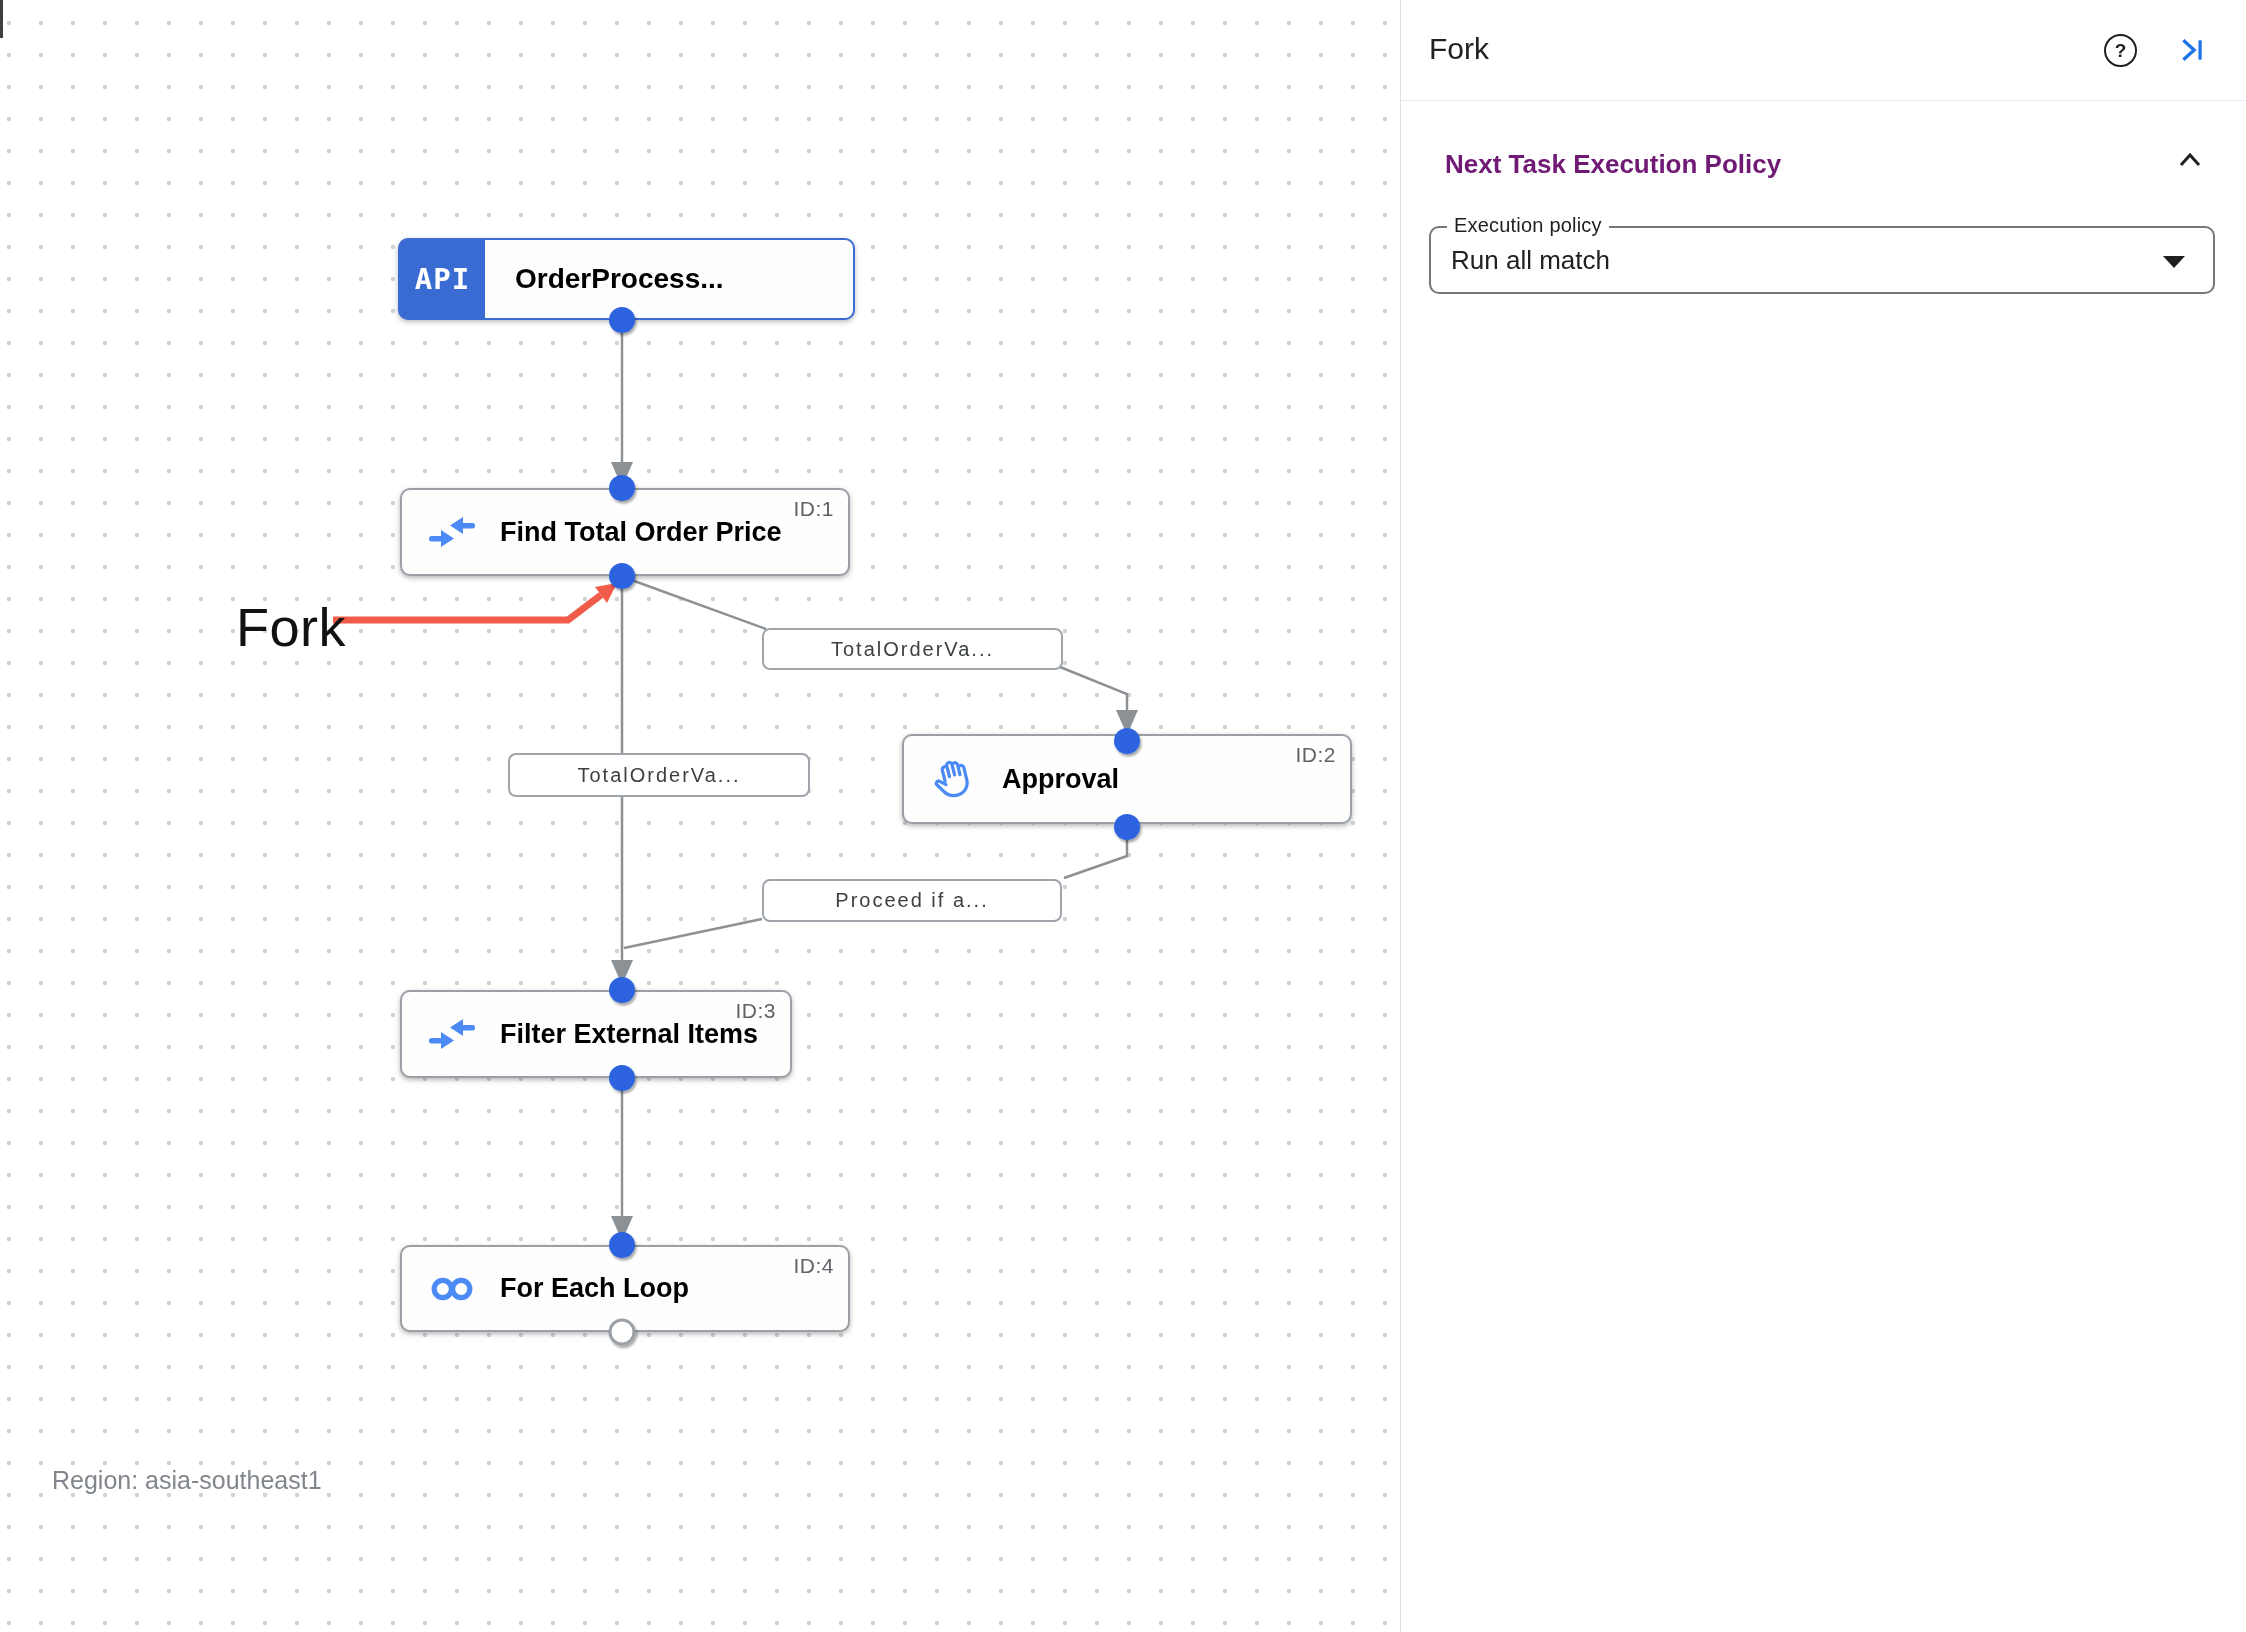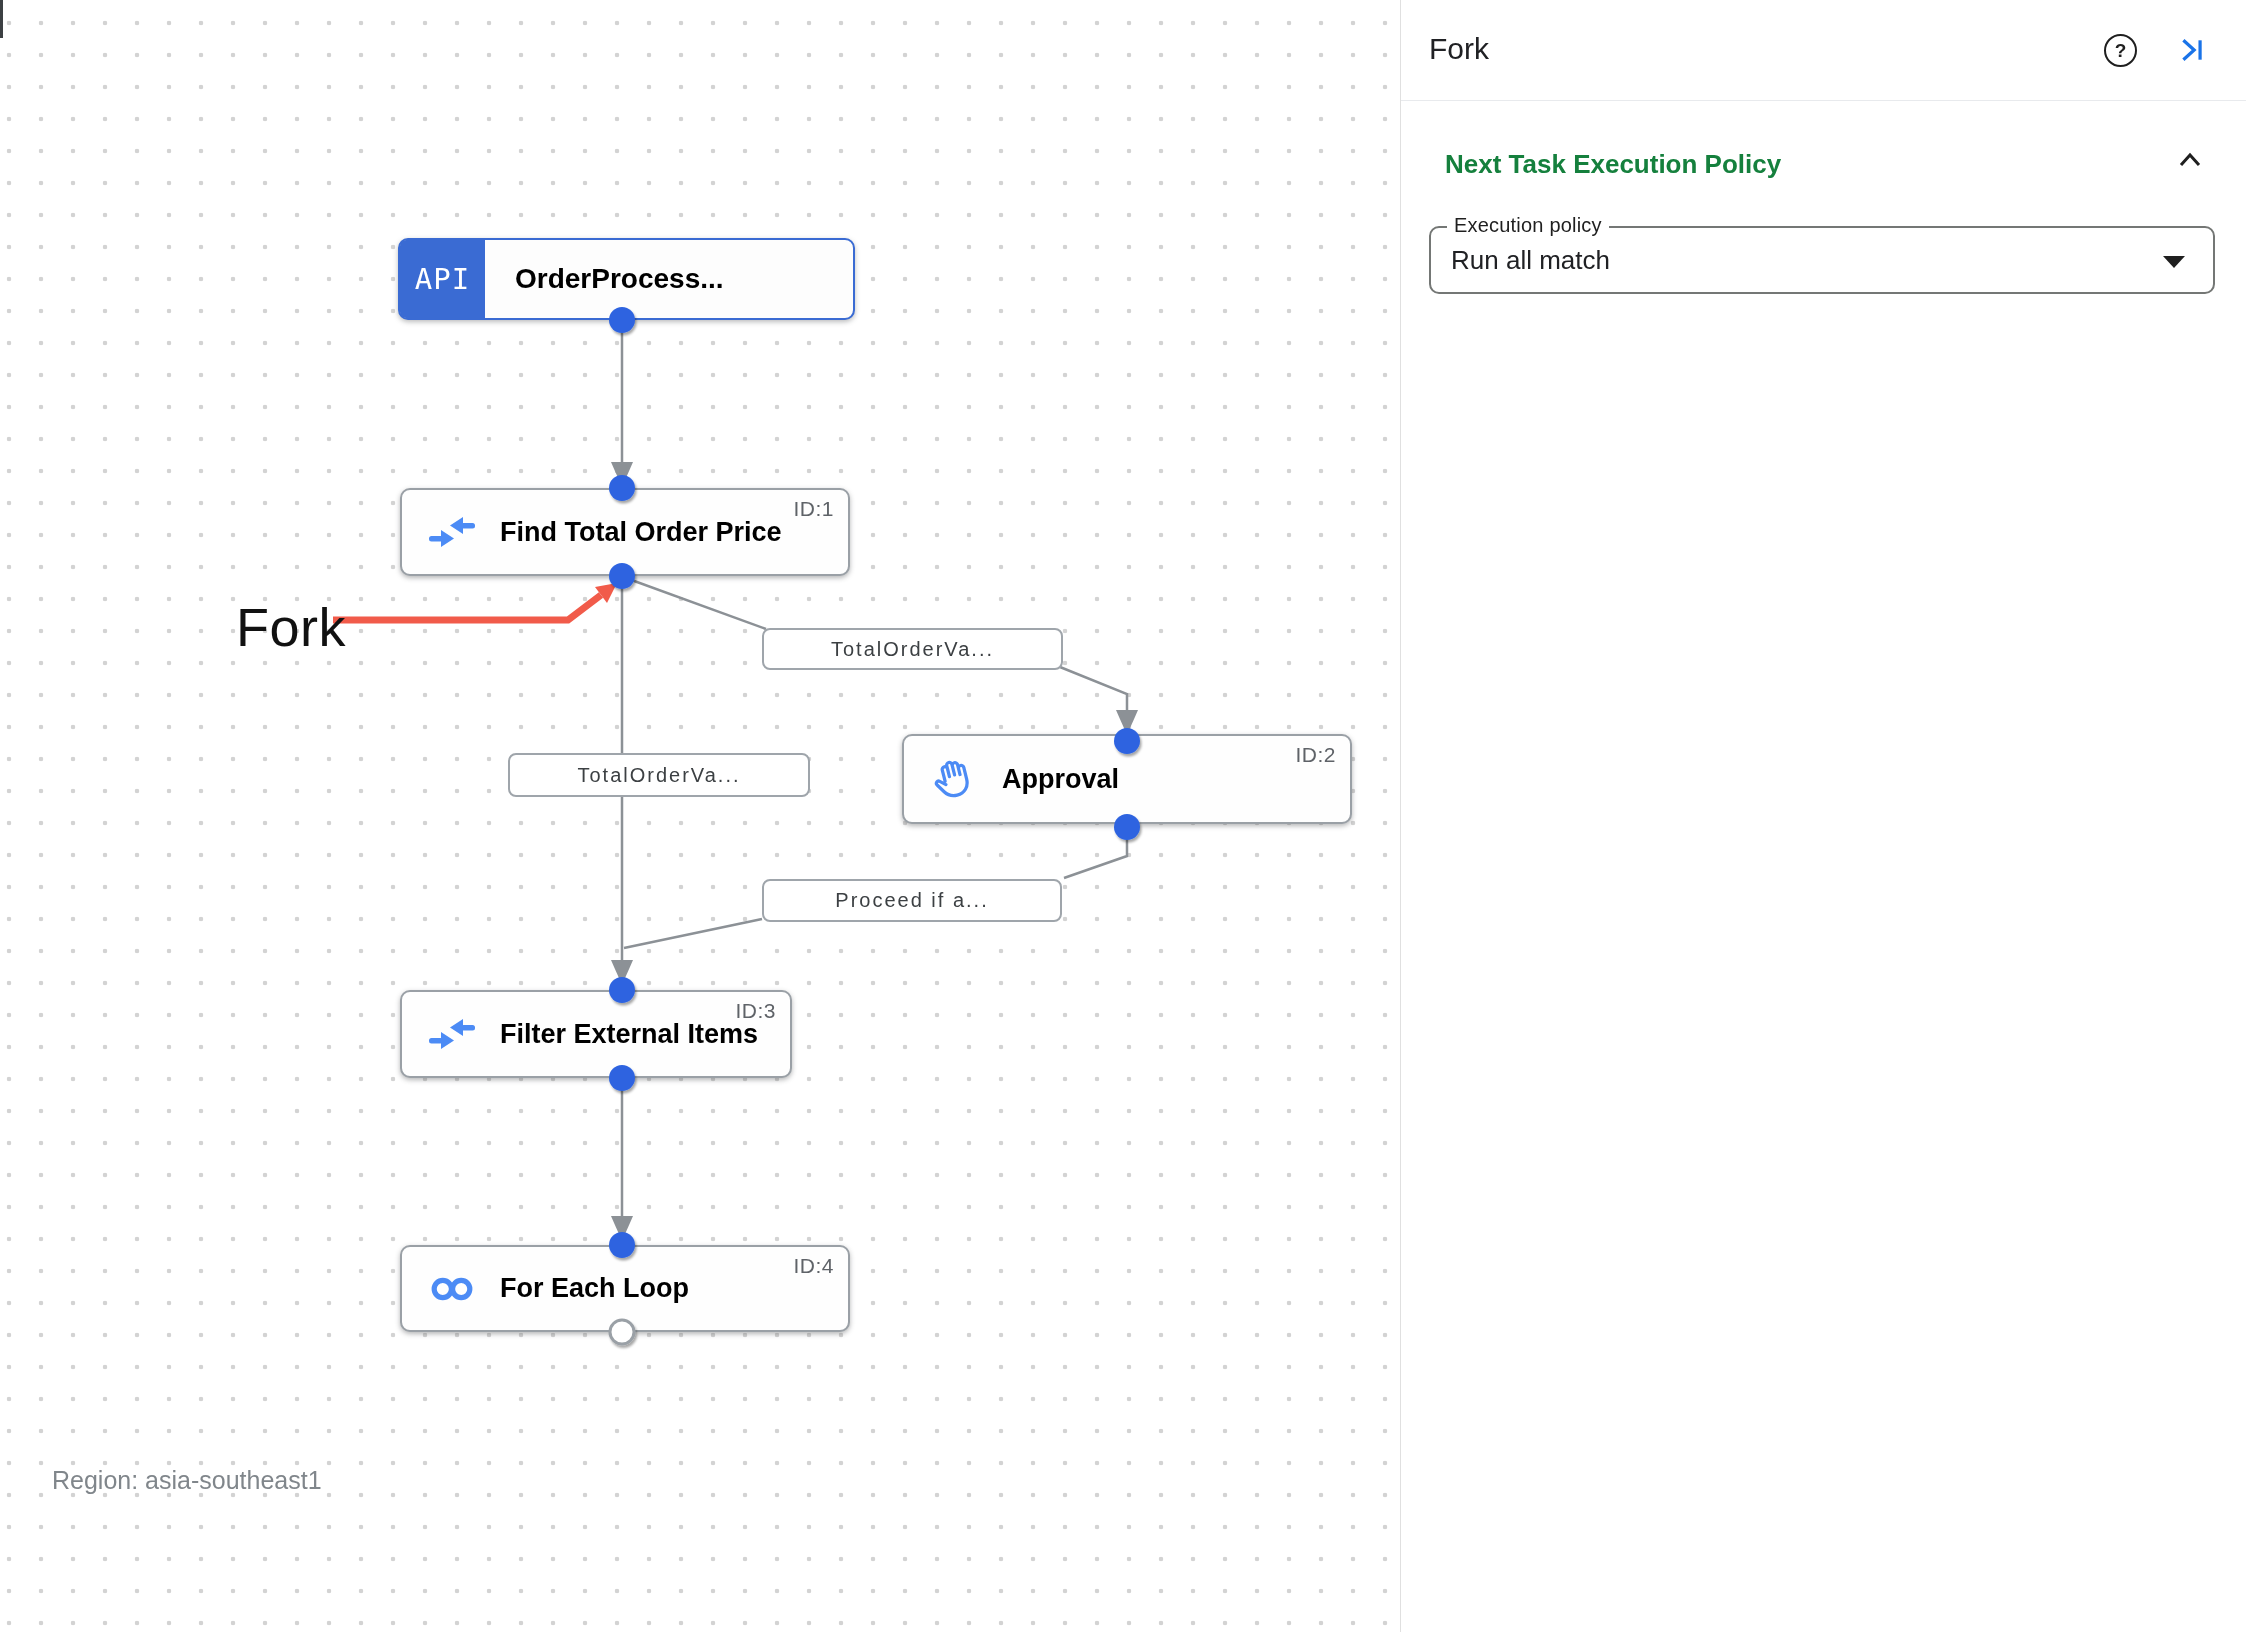--- a/index.html
+++ b/index.html
@@ -31,21 +31,21 @@
   .node-label{margin-left:24px;font-weight:700;font-size:27px;color:#000000;white-space:nowrap;}
 
   .trigger{
     position:absolute;left:398px;top:238px;width:457px;height:82px;display:flex;
     background:#fdfdfd;border:2.5px solid #3a6bd3;border-radius:10px;box-sizing:border-box;
     box-shadow:0 2px 5px rgba(60,64,67,.35);z-index:3;
   }
   .api-block{
     width:85px;height:100%;background:#3a6bd3;border-radius:6px 0 0 6px;
     display:flex;align-items:center;justify-content:center;color:#fff;
-    font-family:"DejaVu Sans Mono",monospace;font-weight:400;font-size:29px;letter-spacing:1px;
+    font-family:"DejaVu Sans Mono",monospace;font-weight:700;font-size:29px;letter-spacing:1px;
   }
   .trigger .node-label{margin-left:30px;font-size:28px;display:flex;align-items:center;}
 
   .edge-label{
     position:absolute;background:#ffffff;border:2px solid #9fa5ab;border-radius:8px;
     display:flex;align-items:center;justify-content:center;box-sizing:border-box;
     font-size:20px;color:#3c4043;letter-spacing:2px;z-index:4;white-space:nowrap;
   }
   .fork-annotation{position:absolute;left:236px;top:596px;font-size:54px;color:#111;z-index:5;letter-spacing:.5px;}
   .region-label{position:absolute;left:52px;top:1466px;font-size:25px;color:#80868b;z-index:3;}
@@ -57,21 +57,21 @@
   }
   .panel-header{position:relative;height:100px;border-bottom:1px solid #e8eaed;}
   .panel-title{position:absolute;left:28px;top:32px;font-size:30px;color:#202124;}
   .help-btn{
     position:absolute;left:703px;top:34px;width:33px;height:33px;border:2.5px solid #1f1f1f;
     border-radius:50%;box-sizing:border-box;display:flex;align-items:center;justify-content:center;
     font-size:19px;font-weight:700;color:#1f1f1f;cursor:pointer;
   }
   .collapse-btn{position:absolute;left:777px;top:36px;width:28px;height:28px;cursor:pointer;}
   .section-header{position:relative;height:80px;}
-  .section-title{position:absolute;left:44px;top:48px;font-size:26px;font-weight:700;color:#15803d;}
+  .section-title{position:absolute;left:44px;top:48px;font-size:26px;font-weight:700;color:#701a75;}
   .chevron-up{position:absolute;left:775px;top:48px;width:28px;height:22px;cursor:pointer;}
   .select-field{
     position:absolute;left:28px;top:226px;width:786px;height:68px;border:2px solid #747775;
     border-radius:10px;box-sizing:border-box;background:#fff;cursor:pointer;
   }
   .select-field .float-label{
     position:absolute;left:16px;top:-14px;background:#fff;padding:0 7px;
     font-size:20px;font-weight:500;color:#1f1f1f;letter-spacing:.2px;
   }
   .select-field .value{position:absolute;left:20px;top:0;height:64px;display:flex;align-items:center;font-size:26px;color:#202124;}

